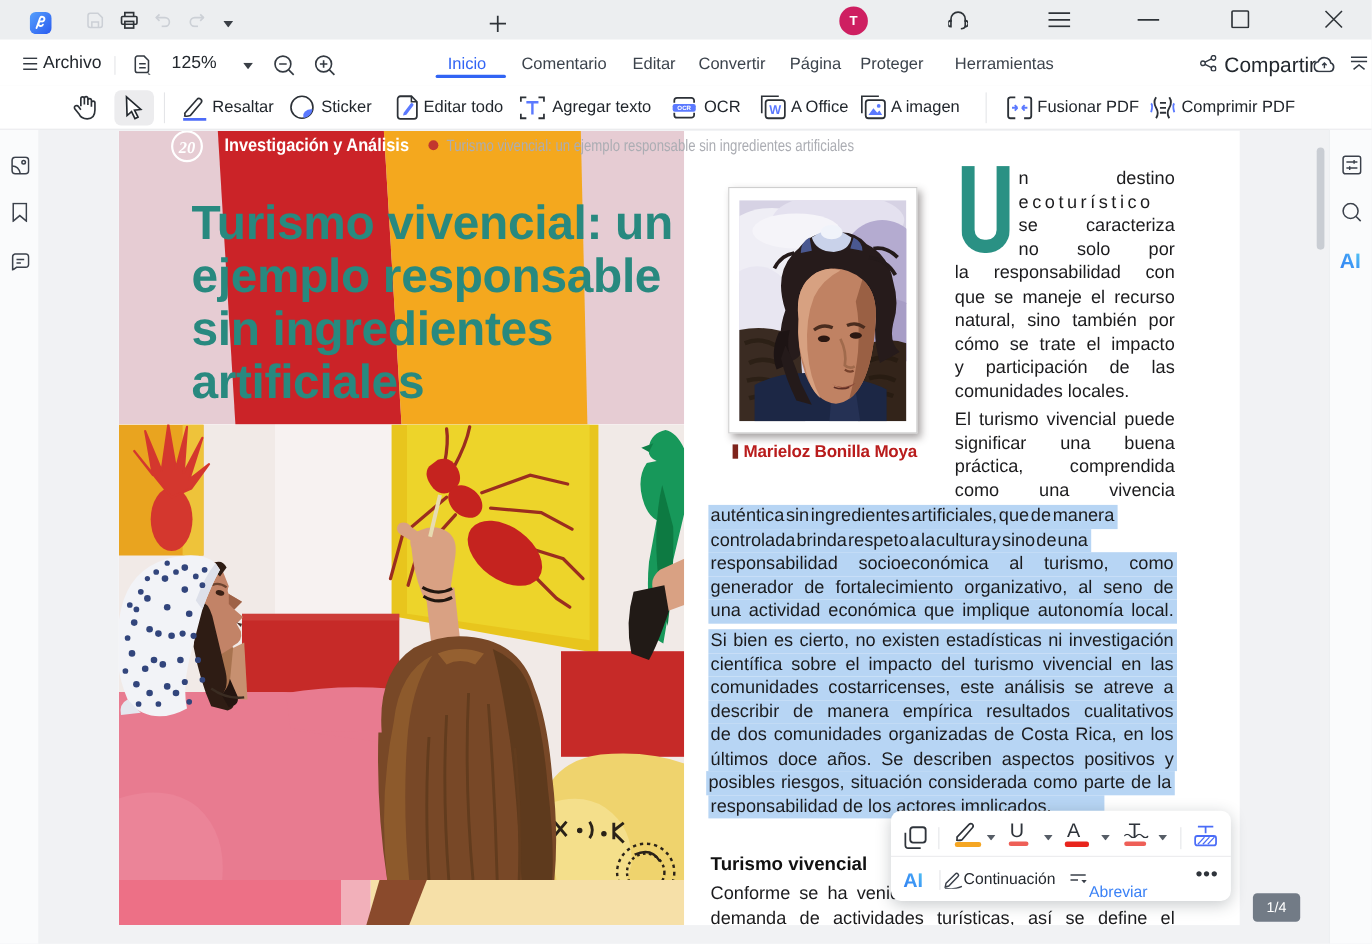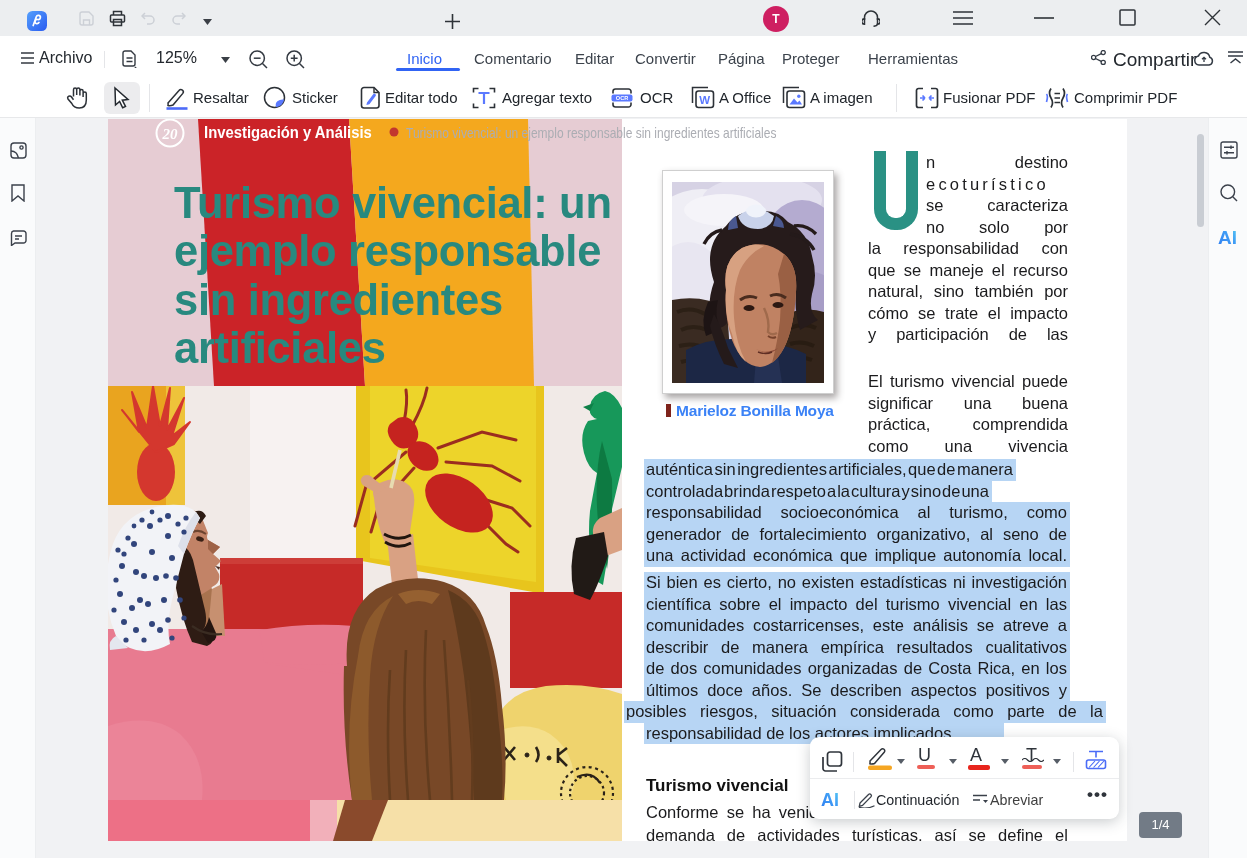--- a/index.html
+++ b/index.html
@@ -417,48 +417,49 @@
       <path d="M68 118 q8-6 17-2 M98 114 q8-4 16 2" stroke="#4a2c1e" stroke-width="3" fill="none"></path>
       <ellipse cx="77" cy="126" rx="5.5" ry="3" fill="#2c1812"></ellipse>
       <ellipse cx="106" cy="123" rx="5.5" ry="3" fill="#2c1812"></ellipse>
       <path d="M92 126 q6 12 4 24 q4 4 9 1" stroke="#a06a4c" stroke-width="2.4" fill="none"></path>
       <path d="M96 154 q4 3 8 1" stroke="#77422c" stroke-width="2" fill="none"></path>
       <path d="M84 167 q10 6 22-1 q-8 9-22 1z" fill="#8a4a38"></path>
       <path d="M86 170 q8 3 14 0" stroke="#5e2e24" stroke-width="1.4" fill="none"></path>
     </svg>
   </div>
   <div class="abs" style="left:558px;top:285px;width:5px;height:13px;background:#7e231b"></div>
-  <div class="abs" style="left:568px;top:283px;font-size:15.5px;font-weight:bold;color:#3b82f6;letter-spacing:-.2px">Marieloz Bonilla Moya</div>
+  <div class="abs" style="left:568px;top:283px;font-size:15.5px;font-weight:bold;color:#b91c1c;letter-spacing:-.2px">Marieloz Bonilla Moya</div>
 
   <div class="abs" style="left:766px;top:32px;width:44px;height:79px;border:12.5px solid #2a9184;border-top:none;border-radius:0 0 21px 21px"></div>
   <div class="jl" style="left:818px;top:33px;width:142px"><i>n</i><i>destino</i></div>
   <div class="jl" style="left:818px;top:54.5px;width:142px;display:block;letter-spacing:3.2px">ecoturístico</div>
   <div class="jl" style="left:818px;top:76px;width:142px"><i>se</i><i>caracteriza</i></div>
   <div class="jl" style="left:818px;top:97.5px;width:142px"><i>no</i><i>solo</i><i>por</i></div>
   <div class="jl" style="left:760px;top:119px;width:200px"><i>la</i><i>responsabilidad</i><i>con</i></div>
   <div class="jl" style="left:760px;top:140.5px;width:200px"><i>que</i><i>se</i><i>maneje</i><i>el</i><i>recurso</i></div>
   <div class="jl" style="left:760px;top:162px;width:200px"><i>natural,</i><i>sino</i><i>también</i><i>por</i></div>
   <div class="jl" style="left:760px;top:183.5px;width:200px"><i>cómo</i><i>se</i><i>trate</i><i>el</i><i>impacto</i></div>
   <div class="jl" style="left:760px;top:205px;width:200px"><i>y</i><i>participación</i><i>de</i><i>las</i></div>
+  <div class="jl" style="left:760px;top:226.5px;width:200px;display:block">comunidades locales.</div>
   <div class="jl" style="left:760px;top:252px;width:200px"><i>El</i><i>turismo</i><i>vivencial</i><i>puede</i></div>
   <div class="jl" style="left:760px;top:273.5px;width:200px"><i>significar</i><i>una</i><i>buena</i></div>
   <div class="jl" style="left:760px;top:295px;width:200px"><i>práctica,</i><i>comprendida</i></div>
   <div class="jl" style="left:760px;top:316.5px;width:200px"><i>como</i><i>una</i><i>vivencia</i></div>
   <div class="jl hl" style="left:536px;top:340px;width:372px;padding:0 3px 0 2px"><i>auténtica</i><i>sin</i><i>ingredientes</i><i>artificiales,</i><i>que</i><i>de</i><i>manera</i></div>
   <div class="jl hl" style="left:536px;top:361.5px;width:348px;padding:0 3px 0 2px"><i>controlada</i><i>brinda</i><i>respeto</i><i>a</i><i>la</i><i>cultura</i><i>y</i><i>sino</i><i>de</i><i>una</i></div>
   <div class="jl hl" style="left:536px;top:383px;width:426px;padding:0 3px 0 2px"><i>responsabilidad</i><i>socioeconómica</i><i>al</i><i>turismo,</i><i>como</i></div>
   <div class="jl hl" style="left:536px;top:404.5px;width:426px;padding:0 3px 0 2px"><i>generador</i><i>de</i><i>fortalecimiento</i><i>organizativo,</i><i>al</i><i>seno</i><i>de</i></div>
   <div class="jl hl" style="left:536px;top:426px;width:426px;padding:0 3px 0 2px"><i>una</i><i>actividad</i><i>económica</i><i>que</i><i>implique</i><i>autonomía</i><i>local.</i></div>
   <div class="jl hl" style="left:536px;top:453px;width:426px;padding:0 3px 0 2px"><i>Si</i><i>bien</i><i>es</i><i>cierto,</i><i>no</i><i>existen</i><i>estadísticas</i><i>ni</i><i>investigación</i></div>
   <div class="jl hl" style="left:536px;top:474.5px;width:426px;padding:0 3px 0 2px"><i>científica</i><i>sobre</i><i>el</i><i>impacto</i><i>del</i><i>turismo</i><i>vivencial</i><i>en</i><i>las</i></div>
   <div class="jl hl" style="left:536px;top:496px;width:426px;padding:0 3px 0 2px"><i>comunidades</i><i>costarricenses,</i><i>este</i><i>análisis</i><i>se</i><i>atreve</i><i>a</i></div>
   <div class="jl hl" style="left:536px;top:517.5px;width:426px;padding:0 3px 0 2px"><i>describir</i><i>de</i><i>manera</i><i>empírica</i><i>resultados</i><i>cualitativos</i></div>
   <div class="jl hl" style="left:536px;top:539px;width:426px;padding:0 3px 0 2px"><i>de</i><i>dos</i><i>comunidades</i><i>organizadas</i><i>de</i><i>Costa</i><i>Rica,</i><i>en</i><i>los</i></div>
   <div class="jl hl" style="left:536px;top:560.5px;width:426px;padding:0 3px 0 2px"><i>últimos</i><i>doce</i><i>años.</i><i>Se</i><i>describen</i><i>aspectos</i><i>positivos</i><i>y</i></div>
-  <div class="jl hl" style="left:516px;top:582px;width:482px;padding:0 3px 0 2px"><i>posibles</i><i>riesgos,</i><i>situación</i><i>considerada</i><i>como</i><i>parte</i><i>de</i><i>la</i></div>
+  <div class="jl hl" style="left:534px;top:582px;width:426px;padding:0 3px 0 2px"><i>posibles</i><i>riesgos,</i><i>situación</i><i>considerada</i><i>como</i><i>parte</i><i>de</i><i>la</i></div>
   <div class="jl hl" style="left:536px;top:603.5px;width:360px;padding:0 3px 0 2px;display:block">responsabilidad de los actores implicados.</div>
   <div class="abs" style="left:538px;top:657px;font-size:17px;font-weight:bold;color:#111">Turismo vivencial</div>
   <div class="jl" style="left:538px;top:683px;width:422px;display:block;overflow:hidden;word-spacing:3.6px">Conforme se ha venido incrementando la demanda</div>
   <div class="jl" style="left:538px;top:706px;width:422px"><i>demanda</i><i>de</i><i>actividades</i><i>turísticas,</i><i>así</i><i>se</i><i>define</i><i>el</i></div>
 </div>
 
 <div id="popup">
   <svg class="abs" style="left:12px;top:14px" width="21" height="21" viewBox="0 0 21 21" fill="none" stroke="#2f343b" stroke-width="1.7">
       <rect x="5.5" y="1" width="14" height="14" rx="2.5"></rect>
       <path d="M15 20 h-11.5 a2.5 2.5 0 0 1-2.5-2.5 V6"></path>
@@ -509,16 +510,16 @@
   <div class="vdiv" style="left:44px;top:54px;height:18px"></div>
   <svg class="abs" style="left:48px;top:55px" width="17" height="16" viewBox="0 0 17 16" fill="none" stroke="#3a404a" stroke-width="1.3">
       <path d="M2 11 L10.5 2.5 q1.2-1.2 2.4 0 q1.2 1.2 0 2.4 L4.5 13.5 l-3.2.8z"></path>
       <path d="M1 15.3 q8 2 15.5-1.5" stroke-width="1.2"></path>
     </svg>
   <div class="abs" style="left:66px;top:55px;font-size:14.3px;color:#23272d">Continuación</div>
   <svg class="abs" style="left:163px;top:57px" width="15" height="12" viewBox="0 0 15 12" fill="none" stroke="#3a404a" stroke-width="1.4">
       <path d="M0 1.5 h14 M0 6 h7"></path>
       <path d="M10 6 h5 l-2.5 3z" fill="#3a404a" stroke="none"></path>
     </svg>
-  <div class="abs" style="left:180px;top:55px;font-size:14.3px;color:#404040">Abreviar</div>
+  <div class="abs" style="left:180px;top:66px;font-size:14.3px;color:#3b82f6">Abreviar</div>
   <div class="abs" style="left:277px;top:48px;font-size:17px;font-weight:bold;color:#2f343b;letter-spacing:1px">•••</div>
 </div>
 <div id="pgbadge">1/4</div>
 
 </body></html>

